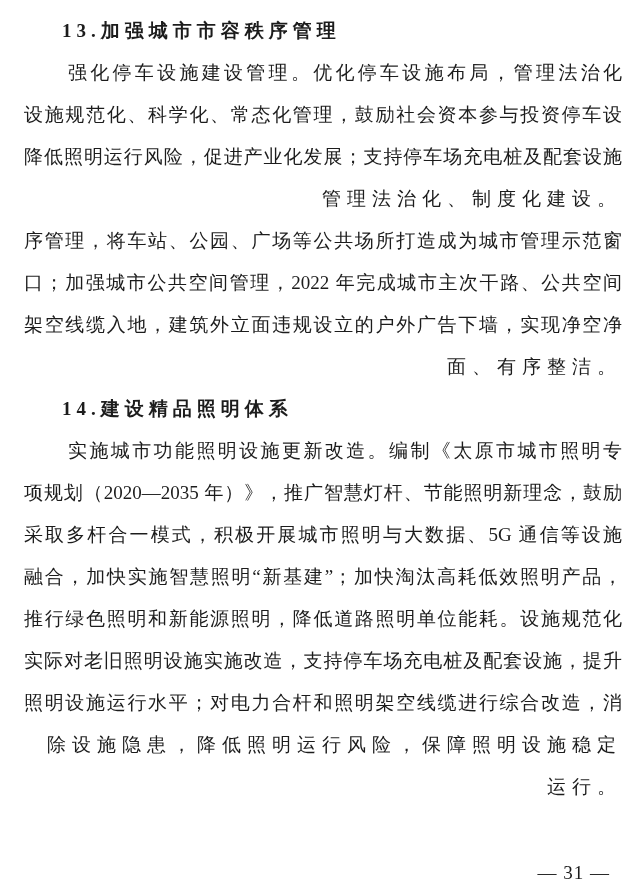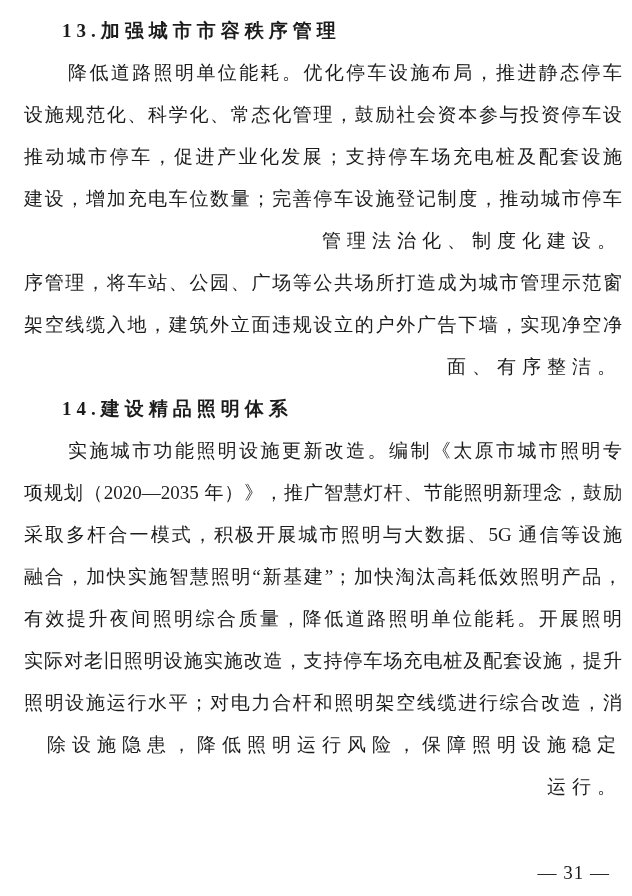--- a/index.html
+++ b/index.html
@@ -61,37 +61,37 @@
   }
 </style>
 </head>
 <body>
 
 <div class="page">
   <div class="content">
 
     <div class="line heading">13.加强城市市容秩序管理</div>
 
-    <div class="line full indent">降低道路照明单位能耗。优化停车设施布局，推进静态停车</div>
+    <div class="line full indent">强化停车设施建设管理。优化停车设施布局，管理法治化</div>
     <div class="line full">设施规范化、科学化、常态化管理，鼓励社会资本参与投资停车设</div>
-    <div class="line full">推动城市停车，促进产业化发展；支持停车场充电桩及配套设施</div>
-    <div class="line full">建设，增加充电车位数量；完善停车设施登记制度，推动城市停车</div>
+    <div class="line full">降低照明运行风险，促进产业化发展；支持停车场充电桩及配套设施</div>
     <div class="line end">管理法治化、制度化建设。</div>
 
     <div class="line full">序管理，将车站、公园、广场等公共场所打造成为城市管理示范窗</div>
+    <div class="line full">口；加强城市公共空间管理，2022 年完成城市主次干路、公共空间</div>
     <div class="line full">架空线缆入地，建筑外立面违规设立的户外广告下墙，实现净空净</div>
     <div class="line end">面、有序整洁。</div>
 
     <div class="line heading">14.建设精品照明体系</div>
 
     <div class="line full indent">实施城市功能照明设施更新改造。编制《太原市城市照明专</div>
     <div class="line full">项规划（2020—2035 年）》，推广智慧灯杆、节能照明新理念，鼓励</div>
     <div class="line full">采取多杆合一模式，积极开展城市照明与大数据、5G 通信等设施</div>
     <div class="line full">融合，加快实施智慧照明“新基建”；加快淘汰高耗低效照明产品，</div>
-    <div class="line full">有效提升夜间照明综合质量，降低道路照明单位能耗。开展照明</div>
+    <div class="line full">推行绿色照明和新能源照明，降低道路照明单位能耗。设施规范化</div>
     <div class="line full">实际对老旧照明设施实施改造，支持停车场充电桩及配套设施，提升</div>
     <div class="line full">照明设施运行水平；对电力合杆和照明架空线缆进行综合改造，消</div>
     <div class="line end">除设施隐患，降低照明运行风险，保障照明设施稳定运行。</div>
 
   </div>
 
   <div class="footer">— 31 —</div>
 </div>
 
 </body></html>

